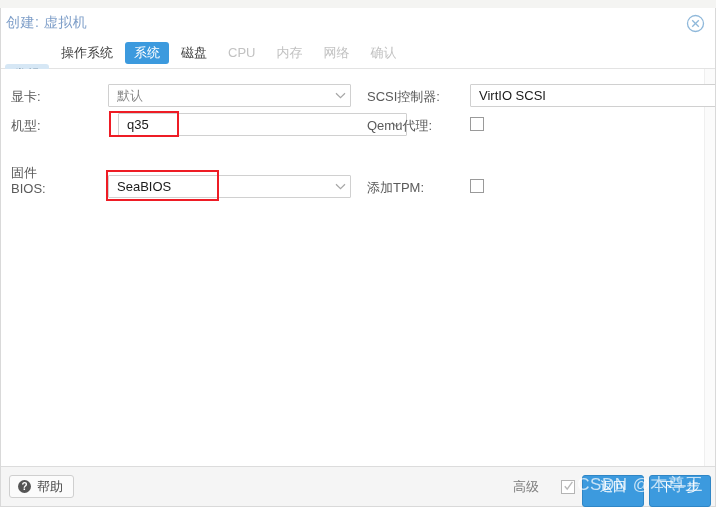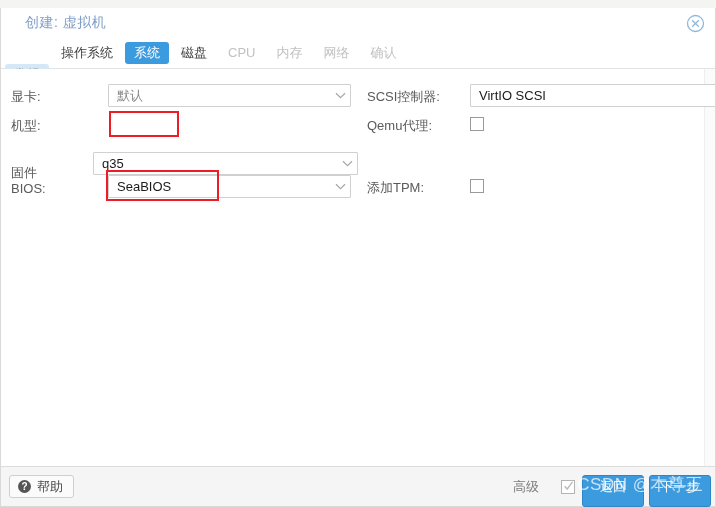--- a/index.html
+++ b/index.html
@@ -38,21 +38,21 @@
     display: flex;
     flex-direction: column;
   }
   
   #titlebar {
     position: relative;
     height: 30px;
     flex: 0 0 30px;
     display: flex;
     align-items: center;
-    padding-left: 24px;
+    padding-left: 5px;
     box-sizing: border-box;
   }
   #title-text {
     font-size: 14px;
     color: #7f9fc9;
     letter-spacing: 0.5px;
     white-space: nowrap;
   }
   #close-btn {
     position: absolute;
@@ -330,21 +330,21 @@
         <span class="caret">
           <svg width="11" height="7" viewBox="0 0 11 7">
               <path d="M1 1.3 L5.5 5.6 L10 1.3" fill="none" stroke="#a7a7a7" stroke-width="1.2"></path>
             </svg>
         </span>
       </div>
 
       <div class="row" style="top:45px; width:358px;">
         <span class="fld-label">机型:</span>
       </div>
-      <div class="combo normal" style="left:92px; top:44px; width:265px;margin-top:39px;">
+      <div class="combo normal" style="left:117px; top:44px; width:289px;">
         <span class="combo-text">q35</span>
         <span class="caret">
           <svg width="11" height="7" viewBox="0 0 11 7">
               <path d="M1 1.3 L5.5 5.6 L10 1.3" fill="none" stroke="#a7a7a7" stroke-width="1.2"></path>
             </svg>
         </span>
       </div>
       <div class="redbox" style="left:108px; top:42px; width:70px; height:26px;"></div>
 
       <div class="section-label" style="top:79px;margin-top:16px;">固件</div>

